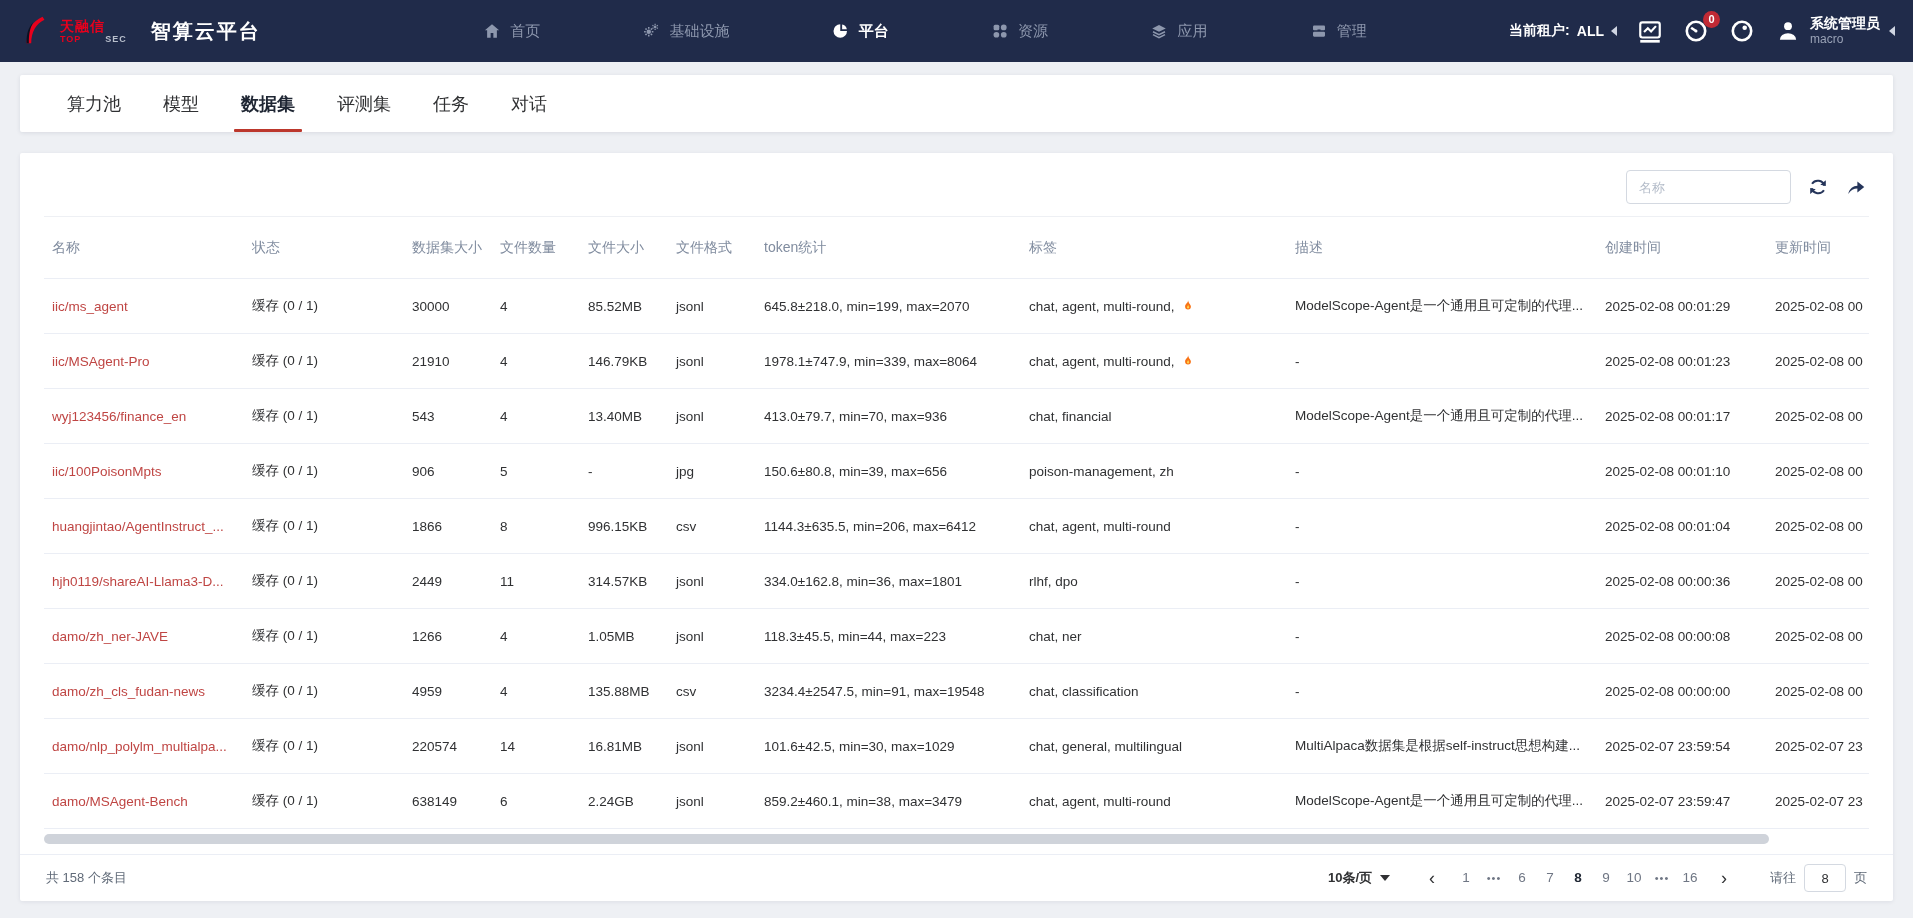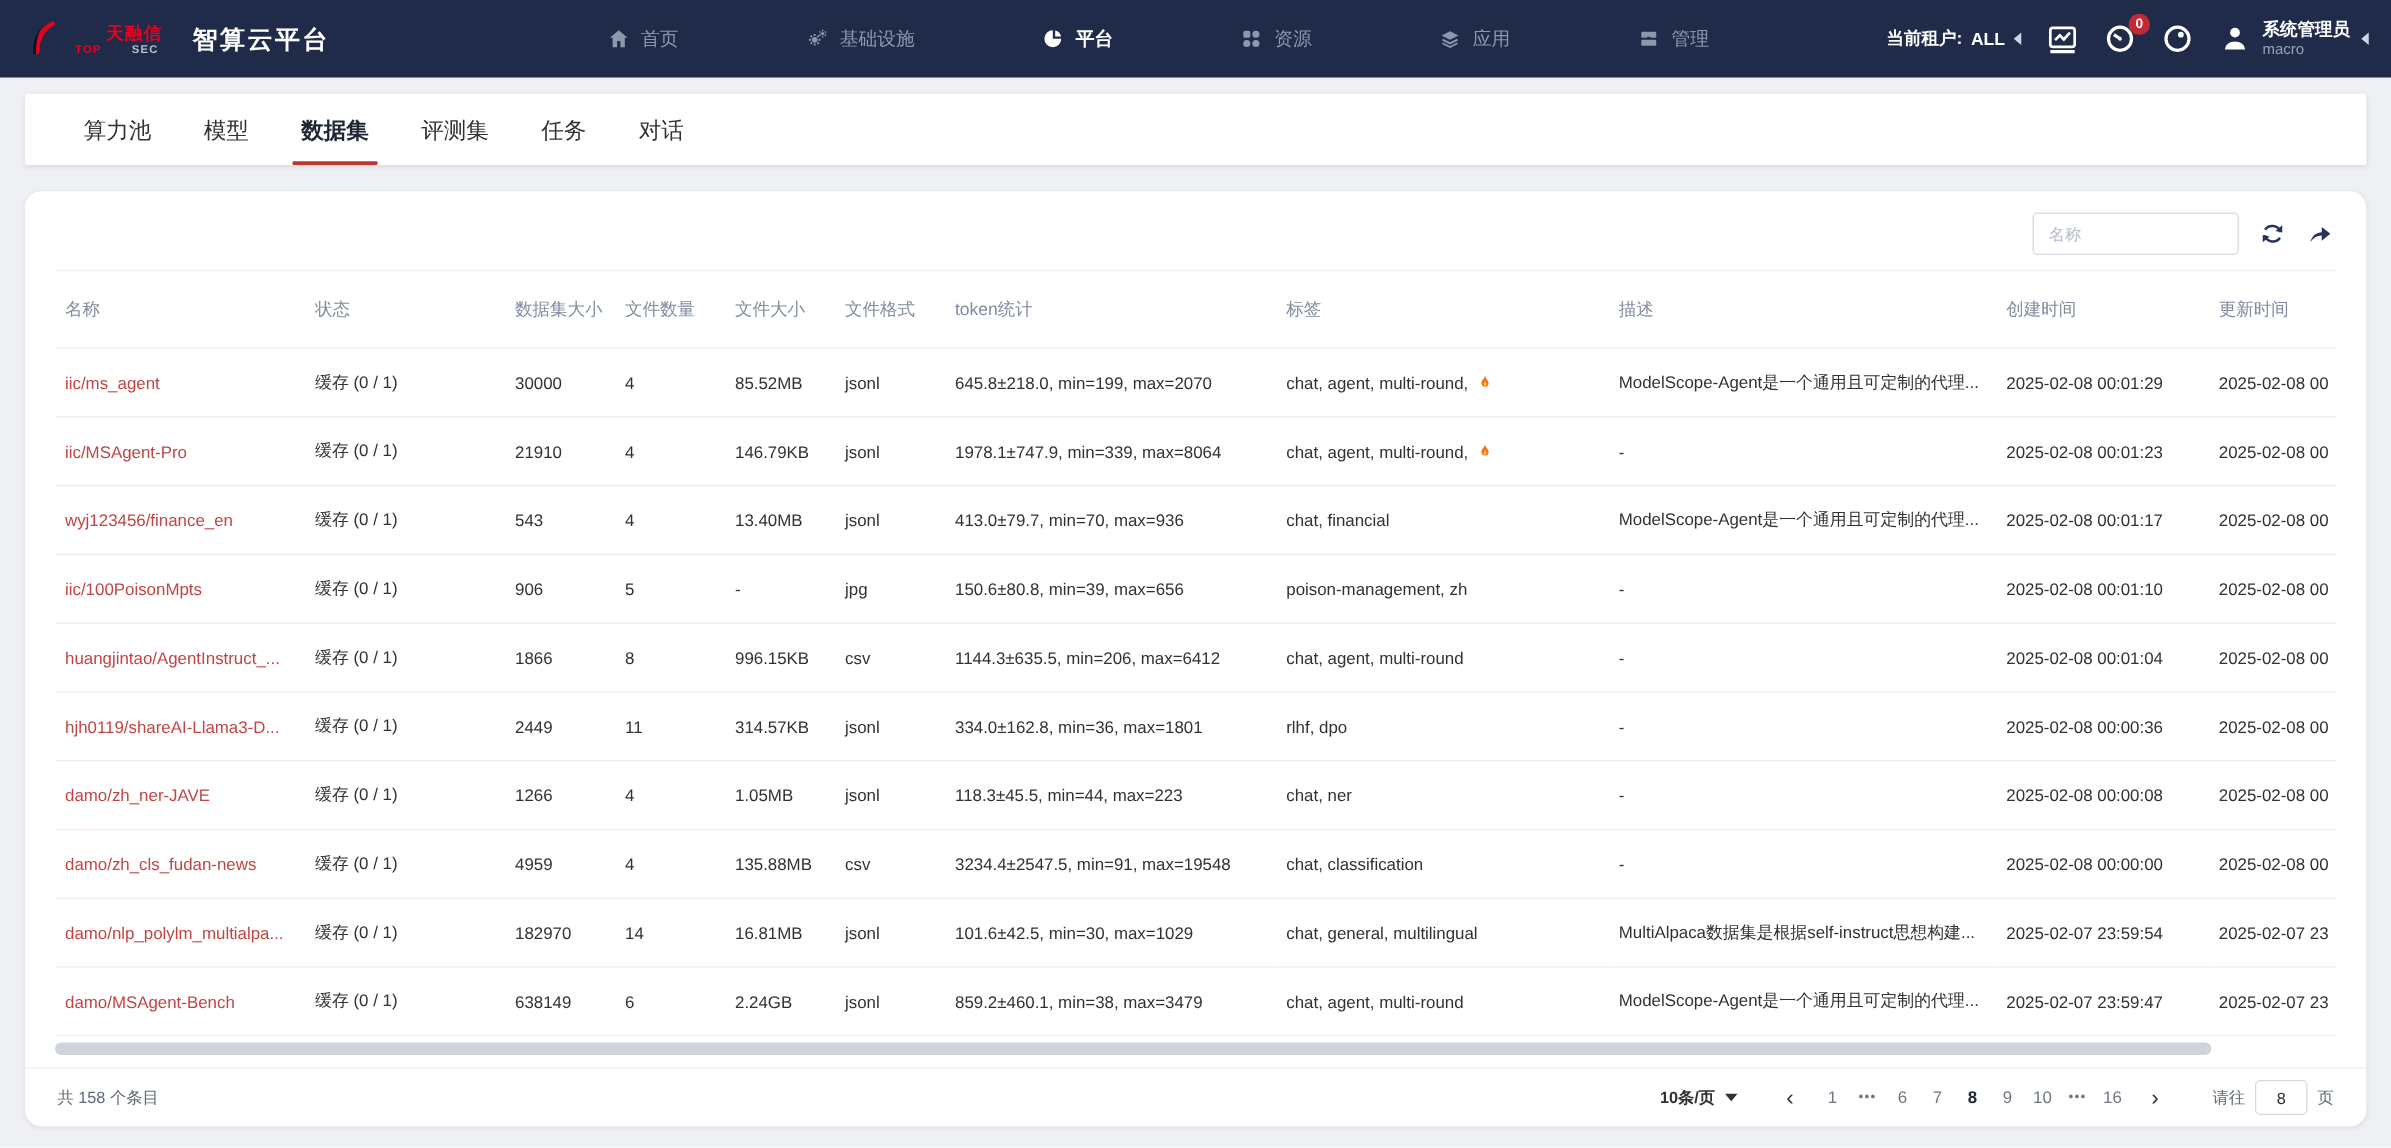--- a/index.html
+++ b/index.html
@@ -10,21 +10,21 @@
   }
 
   
   .navbar {
     height:62px; background:#202b4a; display:flex; align-items:center;
     padding:0 18px; color:#fff;
   }
   .brand { display:flex; align-items:center; gap:8px; }
   .brand-logo svg { display:block; }
   .brand-text { display:flex; flex-direction:column; line-height:1; }
-  .brand-cn { color:#e8001c; font-weight:bold; font-size:14px; letter-spacing:1px;margin-left:25px; }
+  .brand-cn { color:#e8001c; font-weight:bold; font-size:14px; letter-spacing:1px; }
   .brand-en { font-size:9px; font-weight:bold; letter-spacing:1px; margin-top:2px; }
   .brand-en .t1 { color:#e8001c; } .brand-en .t2 { color:#b8bfcc;padding-left:24px; }
   .app-title { font-size:20px; font-weight:bold; margin-left:16px; letter-spacing:2px; }
 
   .nav-menu { flex:1; display:flex; justify-content:space-evenly; align-items:center;
     margin:0 40px 0 120px; }
   .nav-item { display:flex; align-items:center; gap:9px; color:#8d97ad; font-size:15px;
     cursor:pointer; height:76px; }
   .nav-item .nav-icon { display:flex; align-items:center; }
   .nav-item .nav-icon svg { width:18px; height:18px; }
@@ -50,21 +50,21 @@
     align-items:stretch; padding:0 26px; box-shadow:0 1px 4px rgba(20,30,60,.10);
     border-radius:2px; }
   .tab { position:relative; display:flex; align-items:center; padding:0 21px;
     font-size:18px; color:#303133; cursor:pointer; }
   .tab.active { font-weight:bold; color:#1f2633; }
   .tab.active::after { content:""; position:absolute; left:14px; right:14px; bottom:0;
     height:3px; background:#bc372c; border-radius:1px; }
 
   
   .card { margin:21px 20px 17px; background:#fff; height:748px; display:flex;
-    flex-direction:column; box-shadow:0 1px 4px rgba(20,30,60,.08); border-radius:13px; }
+    flex-direction:column; box-shadow:0 1px 4px rgba(20,30,60,.08); border-radius:2px; }
 
   .toolbar { display:flex; justify-content:flex-end; align-items:center;
     padding:17px 26px 12px; gap:16px; }
   .search-input { width:165px; height:34px; border:1px solid #d4d9e1; border-radius:4px;
     padding:0 12px; font-size:13px; color:#303133; outline:none;
     font-family:"Liberation Sans","DejaVu Sans",sans-serif; }
   .search-input::placeholder { color:#b4bcc9; }
   .icon-btn { display:flex; align-items:center; cursor:pointer; color:#25355a; }
   .icon-btn svg { width:22px; height:22px; }
 
@@ -414,21 +414,21 @@
             <td>csv</td>
             <td>3234.4±2547.5, min=91, max=19548</td>
             <td>chat, classification</td>
             <td>-</td>
             <td>2025-02-08 00:00:00</td>
             <td>2025-02-08 00</td>
           </tr>
           <tr>
             <td><a class="name-link">damo/nlp_polylm_multialpa...</a></td>
             <td>缓存 (0 / 1)</td>
-            <td>182970</td>
+            <td>220574</td>
             <td>14</td>
             <td>16.81MB</td>
             <td>jsonl</td>
             <td>101.6±42.5, min=30, max=1029</td>
             <td>chat, general, multilingual</td>
             <td>MultiAlpaca数据集是根据self-instruct思想构建...</td>
             <td>2025-02-07 23:59:54</td>
             <td>2025-02-07 23</td>
           </tr>
           <tr>

